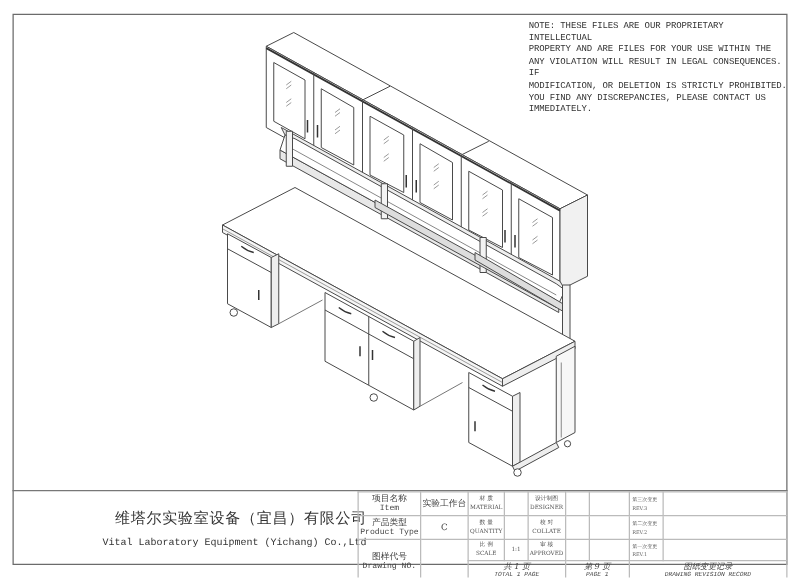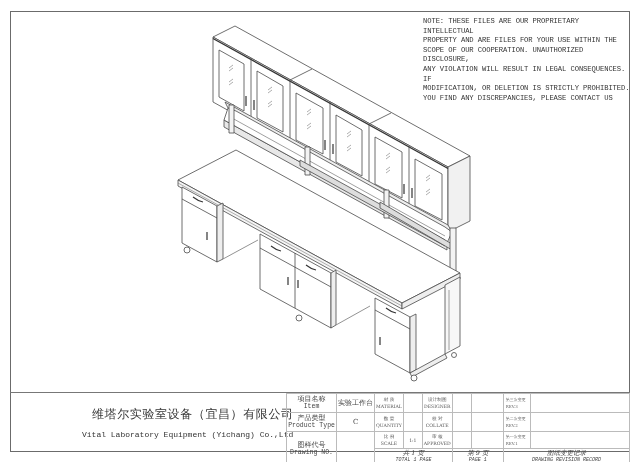--- a/index.html
+++ b/index.html
@@ -22,24 +22,24 @@
   .foot .en { font-family:"Liberation Mono", monospace; font-size:5px; }
 </style>
 </head>
 <body>
 
 <div class="frame"></div>
 
 <div class="note">
   <div>NOTE: THESE FILES ARE OUR PROPRIETARY INTELLECTUAL</div>
   <div>PROPERTY AND ARE FILES FOR YOUR USE WITHIN THE</div>
-  <div>SCOPE OF OUR COOPERATION. UNAUTHORIZED DISCLOSURE,</div>
   <div>ANY VIOLATION WILL RESULT IN LEGAL CONSEQUENCES.  IF</div>
   <div>MODIFICATION, OR DELETION IS STRICTLY PROHIBITED.</div>
   <div>YOU FIND ANY DISCREPANCIES, PLEASE CONTACT US</div>
+  <div>IMMEDIATELY.</div>
 </div>
 
 <svg class="drawing" viewBox="0 0 640 462" xmlns="http://www.w3.org/2000/svg">
   <g fill="#fff" stroke="#4a4a4a" stroke-width="0.8" stroke-linejoin="round">
 
     <g>
       <polygon points="213,37 235,26 470,156 448,167" fill="#fff"></polygon>
 
       <line x1="290" y1="80" x2="312" y2="69"></line>
       <line x1="369" y1="124" x2="391" y2="113"></line>

